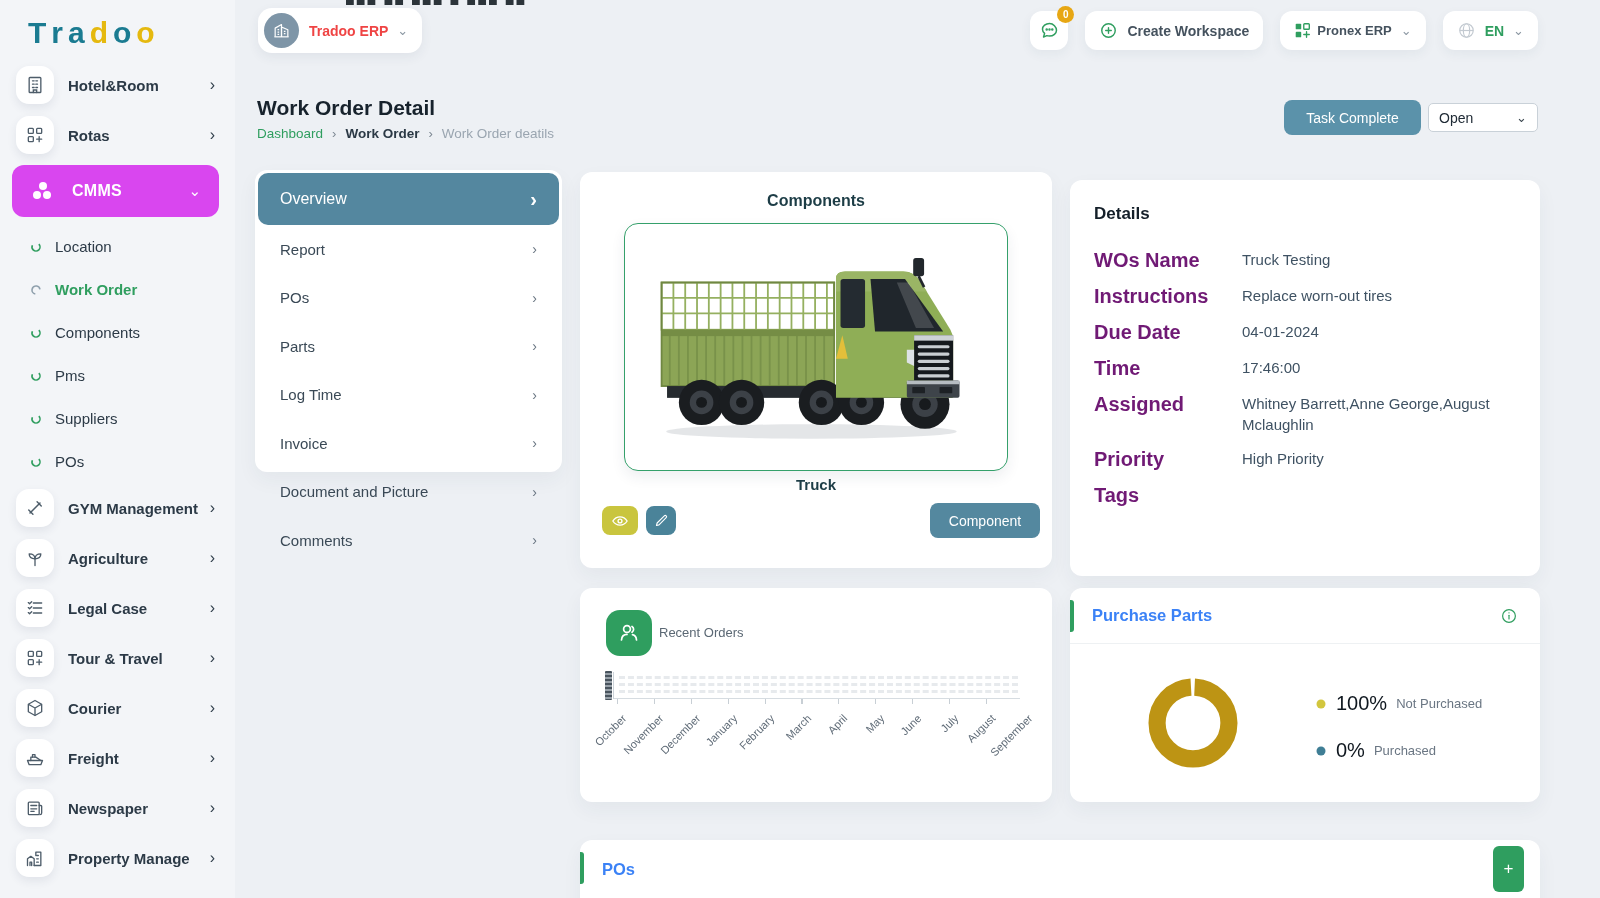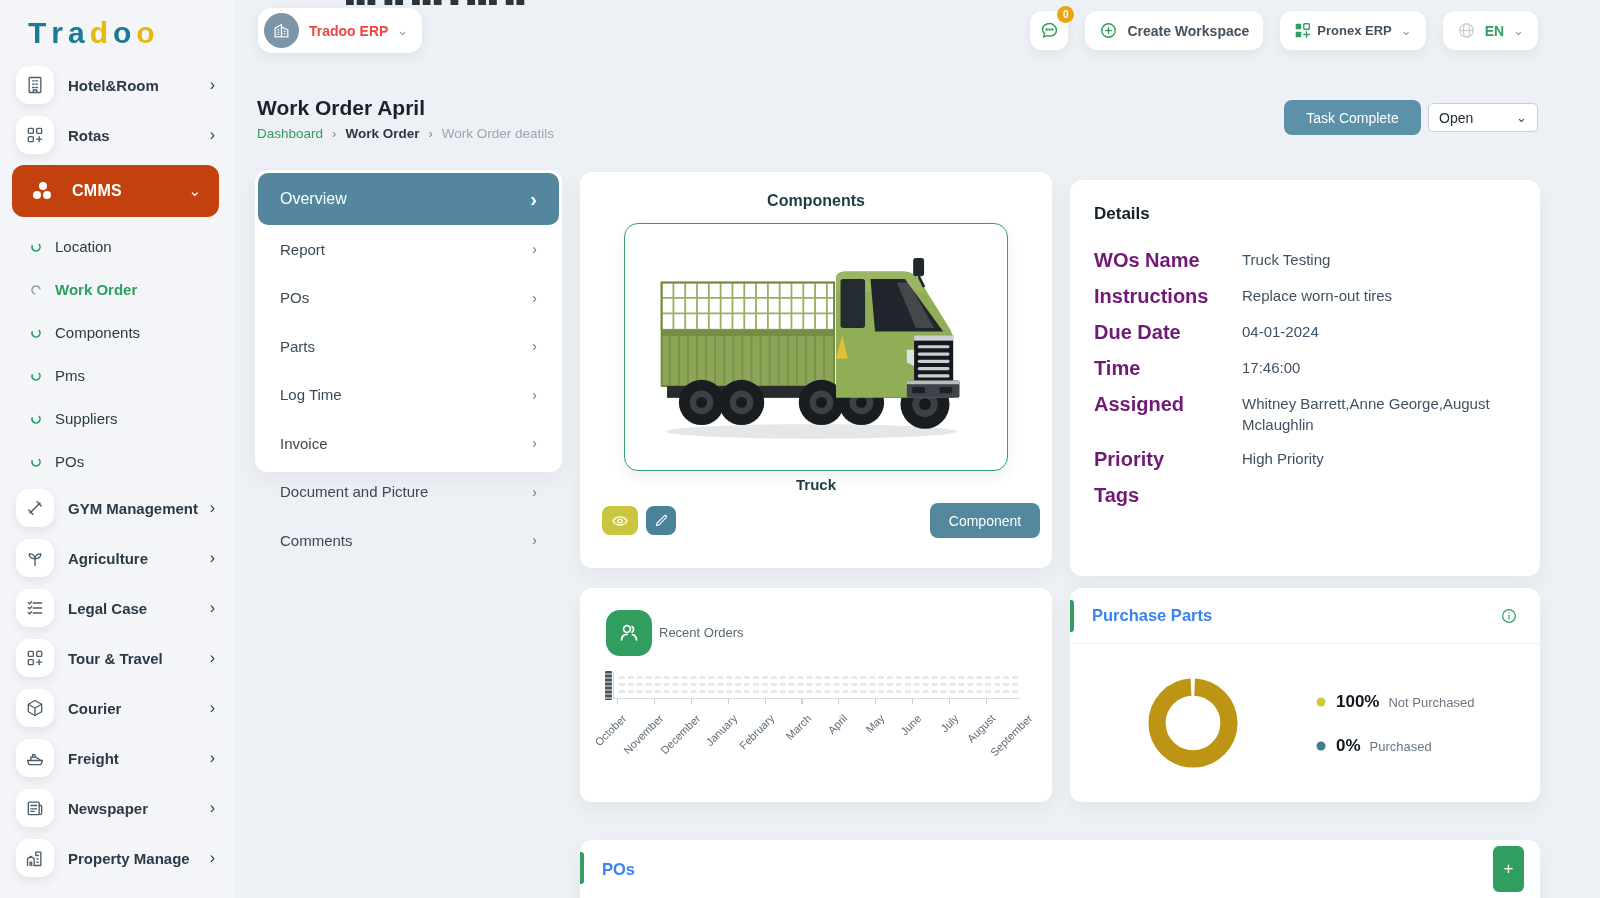--- a/index.html
+++ b/index.html
@@ -10,21 +10,21 @@
   }
   
   .sidebar { position:absolute; left:0; top:0; width:235px; height:898px; background:#f3f5f8; }
   .logo { padding:16px 0 10px 28px; font-size:30px; font-weight:700; letter-spacing:5px; }
   .logo span { display:inline-block; }
   .side-item { height:50px; display:flex; align-items:center; padding:0 20px 0 16px; cursor:pointer; }
   .chip { width:38px; height:38px; border-radius:13px; background:#fff; box-shadow:0 4px 10px rgba(40,60,90,.09);
           display:flex; align-items:center; justify-content:center; flex:0 0 auto; }
   .side-item .lbl { margin-left:14px; font-size:15px; font-weight:600; color:#2c3a47; }
   .side-item .chev { margin-left:auto; color:#33414e; font-size:16px; line-height:1; }
-  .cmms { margin:5px 16px 8px 12px; height:52px; border-radius:12px; background:#c2410c; display:flex;
+  .cmms { margin:5px 16px 8px 12px; height:52px; border-radius:12px; background:#d946ef; display:flex;
           align-items:center; padding:0 18px; cursor:pointer; }
   .cmms .lbl { margin-left:16px; font-size:16px; font-weight:700; color:#fff; letter-spacing:.3px; }
   .cmms .chev { margin-left:auto; color:#fff; font-size:15px; }
   .sub-item { height:43px; display:flex; align-items:center; padding:0 20px 0 30px; cursor:pointer; }
   .sub-item .lbl { margin-left:13px; font-size:15px; color:#2c3a47; }
   .sub-item.active .lbl { color:#2f9e5f; font-weight:700; }
   
   .clipped-top { position:absolute; left:346px; top:-8px; height:13px; overflow:hidden; font-size:11px;
                  font-weight:700; color:#2c343a; letter-spacing:3px; }
   .ws-pill { position:absolute; left:258px; top:8px; height:45px; background:#fff; border-radius:14px;
@@ -99,21 +99,21 @@
             transform:rotate(-45deg); transform-origin:100% 0%; left:calc(var(--i) * 36.9px - 72px); white-space:nowrap; }
   
   .pur-card { left:1070px; top:588px; width:470px; height:214px; }
   .card-head { position:relative; height:56px; display:flex; align-items:center; padding:0 22px; border-bottom:1px solid #eef1f3; }
   .accent { position:absolute; left:0; top:12px; width:4px; height:32px; background:#2f9e5f; border-radius:0 3px 3px 0; }
   .card-head .ttl { font-size:16.5px; font-weight:700; color:#3b82f6; }
   .card-head .info { margin-left:auto; cursor:pointer; display:flex; }
   .donut { position:absolute; left:74px; top:86px; }
   .legend { position:absolute; left:246px; top:104px; }
   .leg-row { display:flex; align-items:center; margin-bottom:24px; }
-  .leg-row .pct { font-size:17px; font-weight:700; color:#101820; margin-left:10px; }
+  .leg-row .pct { font-size:20px; font-weight:400; color:#101820; margin-left:10px; }
   .leg-row .txt { font-size:13px; color:#6a7683; margin-left:9px; }
   
   .pos-card { left:580px; top:840px; width:960px; height:80px; }
   .pos-card .card-head { border-bottom:none; height:58px; }
   .pos-add { position:absolute; right:16px; top:6px; width:31px; height:46px; border-radius:6px; background:#2f9e5f;
              color:#fff; font-size:17px; display:flex; align-items:center; justify-content:center; cursor:pointer; }
   svg { display:block; }
 </style>
 </head>
 <body>
@@ -334,21 +334,21 @@
       <svg width="19" height="19" viewBox="0 0 24 24" fill="none" stroke="#c3cad1" stroke-width="1.5">
           <circle cx="12" cy="12" r="8.5"></circle>
           <ellipse cx="12" cy="12" rx="4" ry="8.5"></ellipse>
           <path d="M3.5 12h17"></path>
         </svg>
       <span class="lbl green">EN</span>
       <span class="chev">⌄</span>
     </div>
   </div>
 
-  <div class="page-title">Work Order April</div>
+  <div class="page-title">Work Order Detail</div>
   <div class="breadcrumb">
     <span class="b-link">Dashboard</span>
     <span class="sep">›</span>
     <span class="b-strong">Work Order</span>
     <span class="sep">›</span>
     <span class="b-muted">Work Order deatils</span>
   </div>
   <div class="task-btn">Task Complete</div>
   <div class="status-select">
     <span class="lbl">Open</span>

